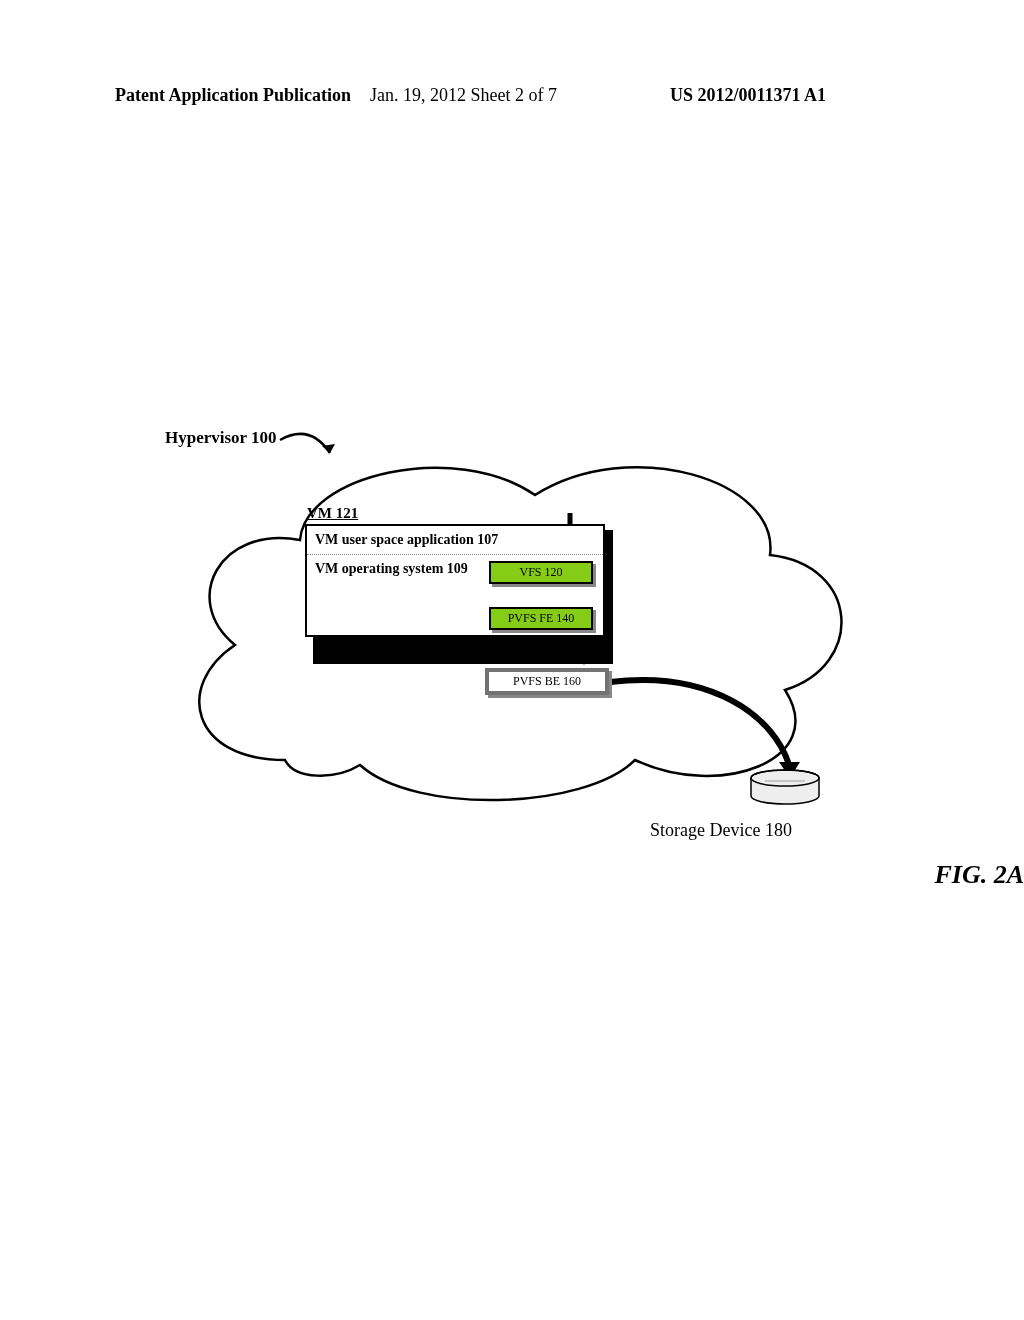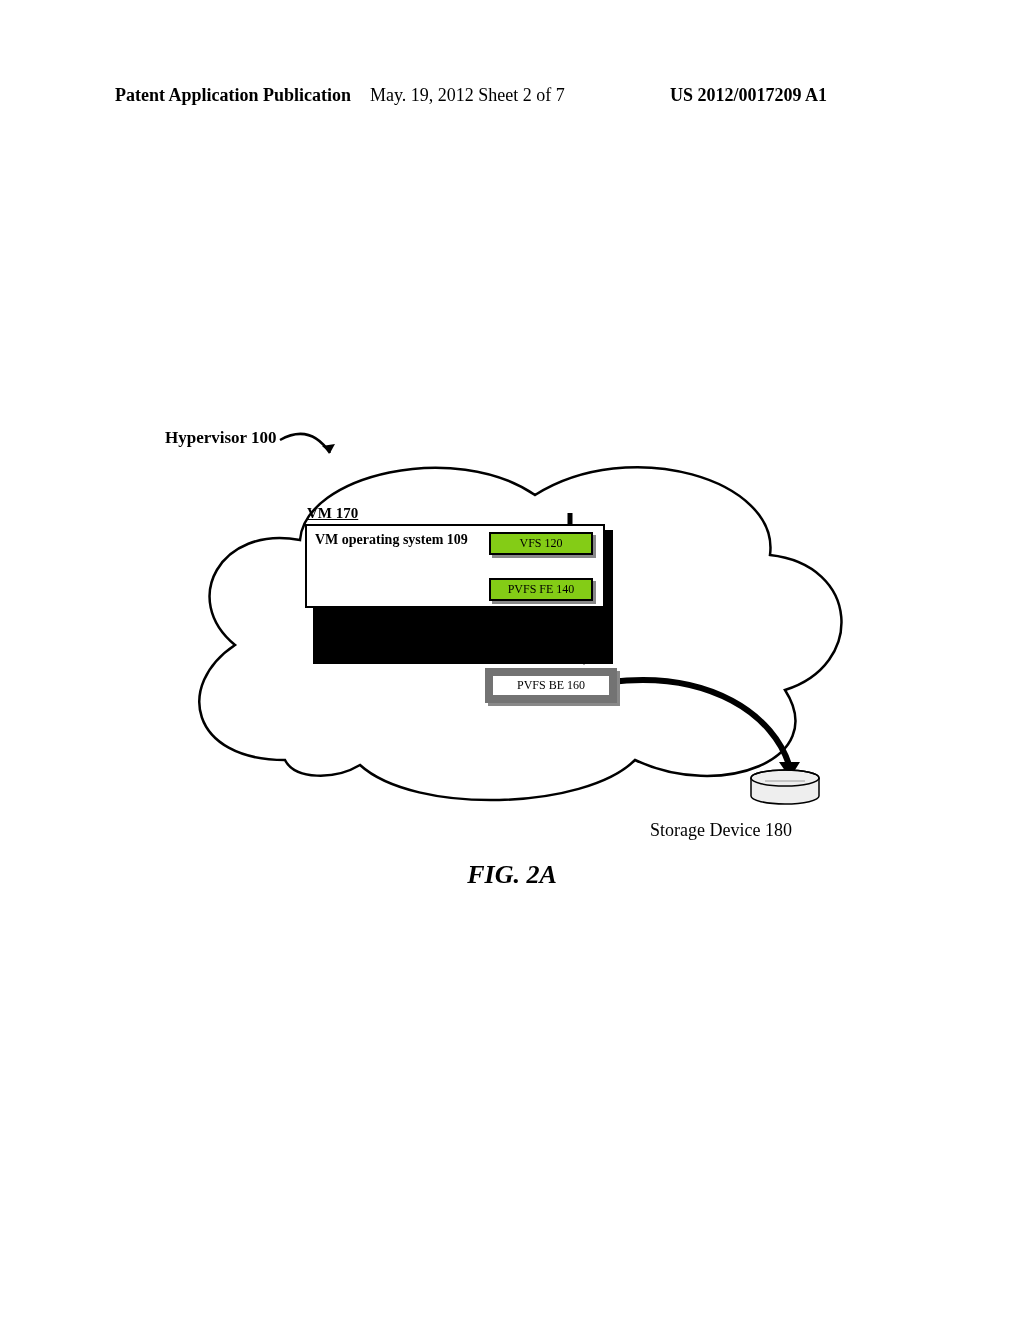--- a/index.html
+++ b/index.html
@@ -135,21 +135,21 @@
     right: 10px;
     width: 80px;
     text-align: center;
   }
   .pvfsbe-box {
     position: absolute;
     top: 268px;
     left: 365px;
     width: 100px;
     text-align: center;
-    border: 8px solid #737373;
+    border: 4px solid #737373;
     background: #fff;
     font-size: 12px;
     padding: 2px 8px;
     box-shadow: 3px 3px 0 #888;
     z-index: 5;
   }
   .arrow-svg {
     position: absolute;
     z-index: 4;
   }
@@ -166,36 +166,36 @@
     top: 420px;
     left: 530px;
     font-size: 18px;
     font-family: "Times New Roman", Times, serif;
   }
   .fig-caption {
     position: absolute;
     top: 860px;
     left: 0;
     width: 1024px;
-    text-align: center;
+    text-align: right;
     font-style: italic;
     font-weight: bold;
     font-size: 26px;
     font-family: "Times New Roman", Times, serif;
   }
 </style>
 </head>
 <body>
 
 <div class="page">
 
   <div class="header">
     <span class="header-left">Patent Application Publication</span>
-    <span class="header-center">May. 19, 2012  Sheet 2 of 7</span>
-    <span class="header-right">US 2012/0017209 A1</span>
+    <span class="header-center">Jan. 19, 2012  Sheet 2 of 7</span>
+    <span class="header-right">US 2012/0011371 A1</span>
   </div>
 
   <div class="diagram-area">
 
     <div class="hypervisor-label">Hypervisor 100</div>
 
     <svg class="arc-svg" width="80" height="40">
       <path d="M 5 12 Q 35 -5 55 25" stroke="#000" stroke-width="2.5" fill="none"></path>
       <polygon points="55,25 47,18 60,16" fill="#000"></polygon>
     </svg>
@@ -206,23 +206,24 @@
                C 15 170 55 95 135 110
                C 140 45 290 10 370 65
                C 465 5 615 50 605 125
                C 695 135 700 235 620 260
                C 665 330 555 370 470 330
                C 420 380 250 385 195 335
                C 170 350 130 350 120 330 Z" stroke="#000" stroke-width="2.5" fill="none"></path>
     </svg>
 
     <div class="vm-container">
-      <div class="vm-label">VM 170</div>
+      <div class="vm-label">VM 121</div>
       <div class="vm-box-shadow"></div>
       <div class="vm-box">
+        <div class="vm-user">VM user space application 107</div>
         <div class="vm-os">
           <span>VM operating system 109</span>
           <div class="subbox vfs-box">VFS 120</div>
           <div class="subbox pvfsfe-box">PVFS FE 140</div>
         </div>
       </div>
     </div>
 
     <svg class="arrow-svg" style="top:108px; left:438px;" width="40" height="40">
       <line x1="12" y1="5" x2="12" y2="28" stroke="#000" stroke-width="5"></line>

